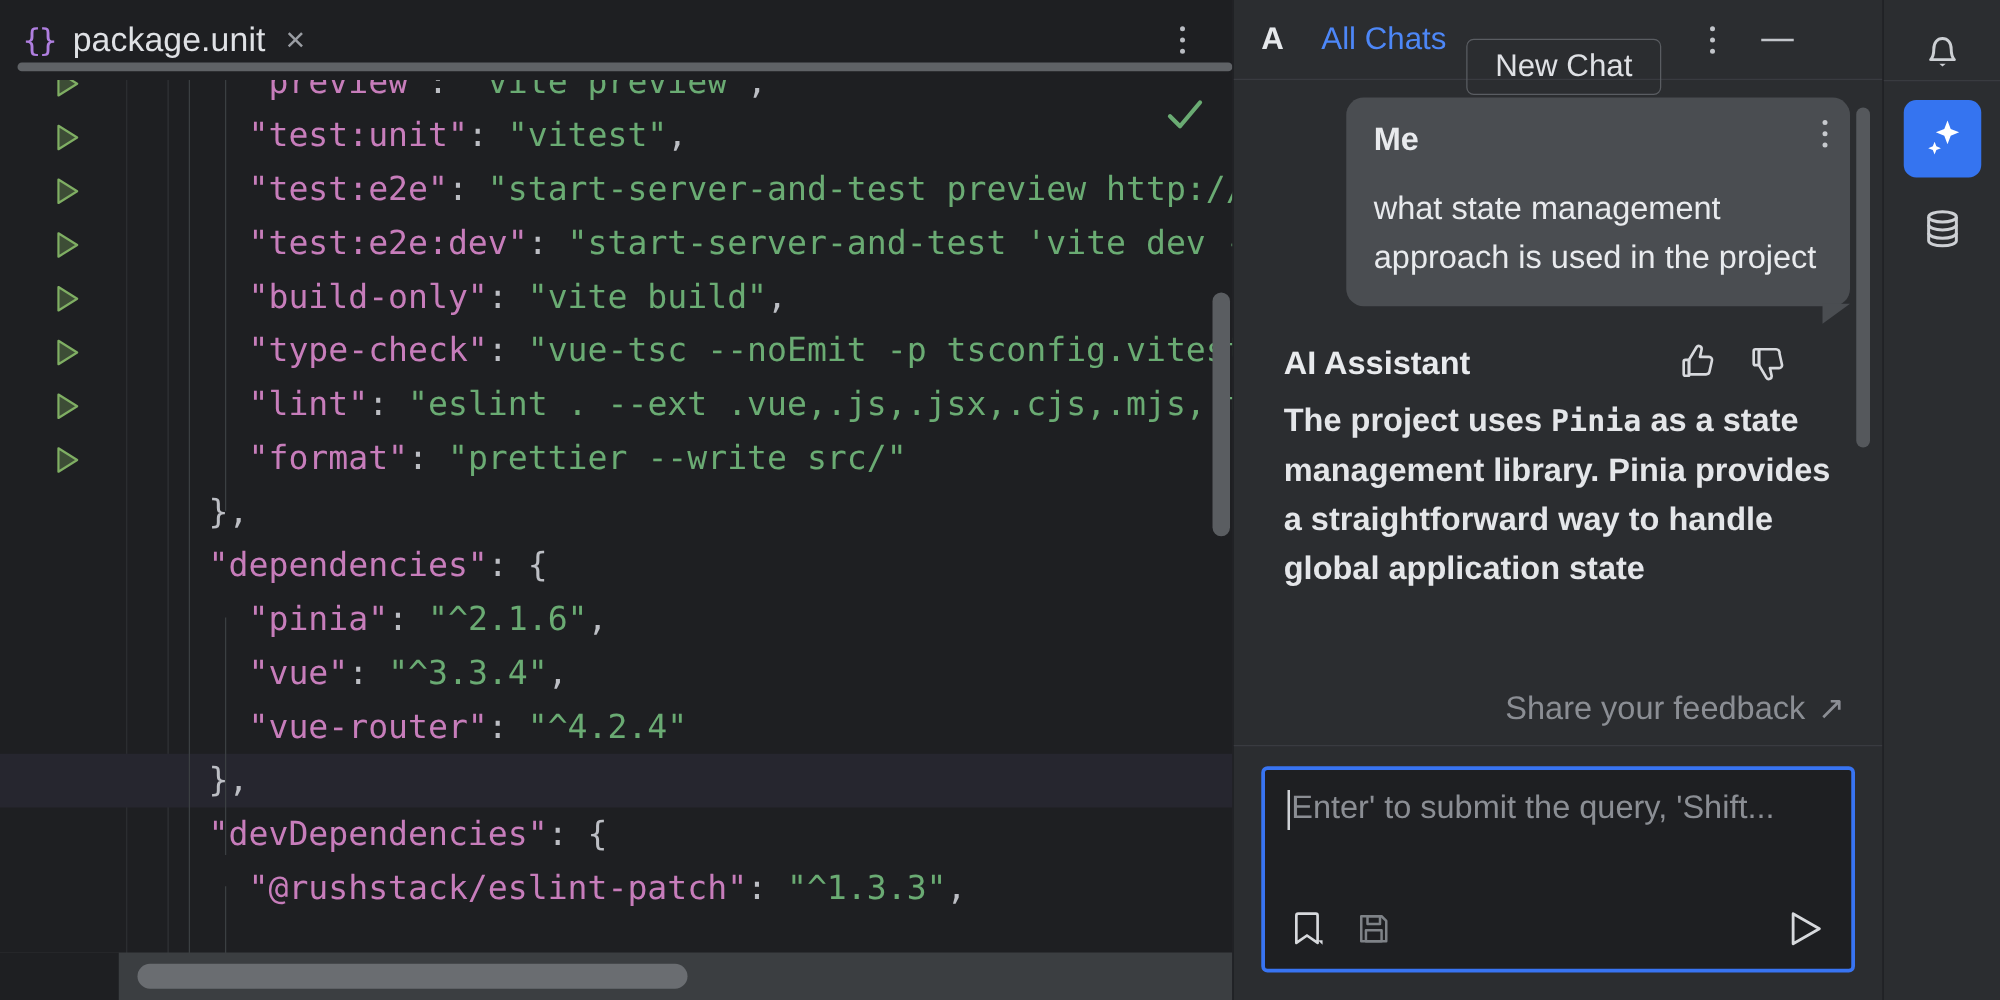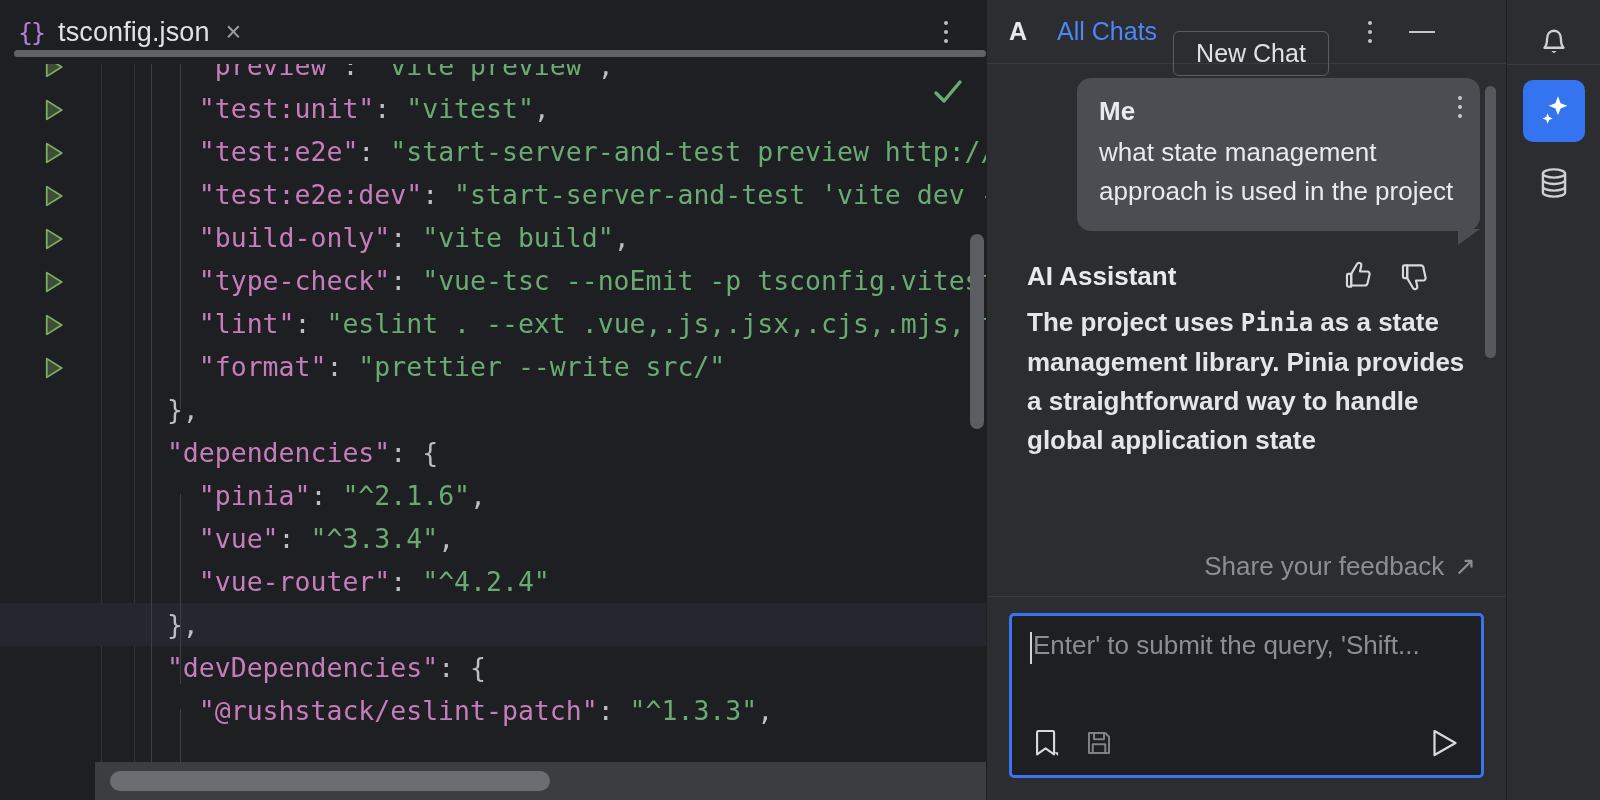--- a/index.html
+++ b/index.html
@@ -162,21 +162,21 @@
     background: #4a4d51; border-radius: 14px;
     padding: 18px 22px 20px 22px;
     color: #e8eaed;
   }
   .bubble:after {
     content: ""; position: absolute; right: -0px; bottom: -14px;
     width: 0; height: 0;
     border-left: 22px solid #4a4d51;
     border-bottom: 16px solid transparent;
   }
-  .bubble-name { font-size: 26px; font-weight: bold; margin-bottom: 6px; }
+  .bubble-name { font-size: 26px; font-weight: bold; margin-bottom: 20px; }
   .bubble-kebab {
     position: absolute; right: 18px; top: 18px;
     display: flex; flex-direction: column; gap: 5px; align-items: center;
   }
   .bubble-kebab i { width: 4px; height: 4px; border-radius: 50%; background: #c7cace; }
   .bubble-text { font-size: 26px; line-height: 39px; color: #e8eaed; }
 
   .reply { padding: 28px 22px 0 40px; position: relative; }
   .reply-head {
     display: flex; align-items: center; justify-content: space-between;
@@ -247,21 +247,21 @@
 </head>
 <body>
 
 <div class="app">
 
   <div class="editor-pane">
 
     <div class="tabbar">
       <div class="tab">
         <span class="tab-icon">{}</span>
-        <span class="tab-title">tsconfig.json</span>
+        <span class="tab-title">package.unit</span>
         <span class="tab-close">×</span>
       </div>
       <div class="tab-menu">
         <i></i>
           <i></i>
           <i></i>
       </div>
       <div class="tab-underline"></div>
     </div>
 

